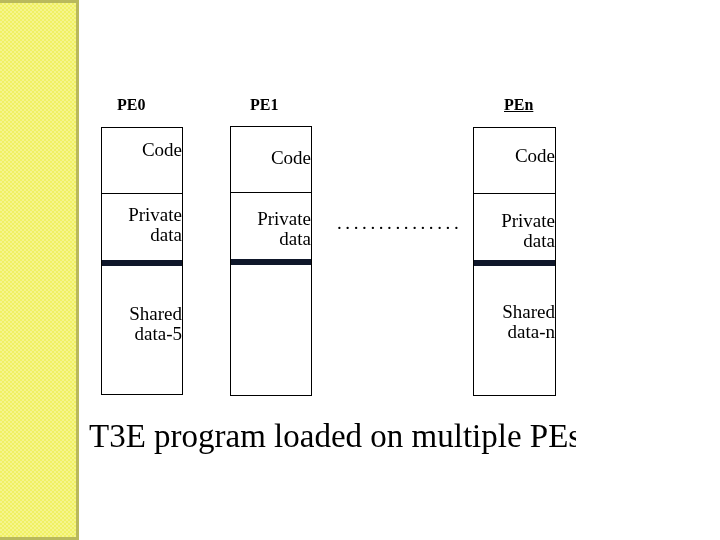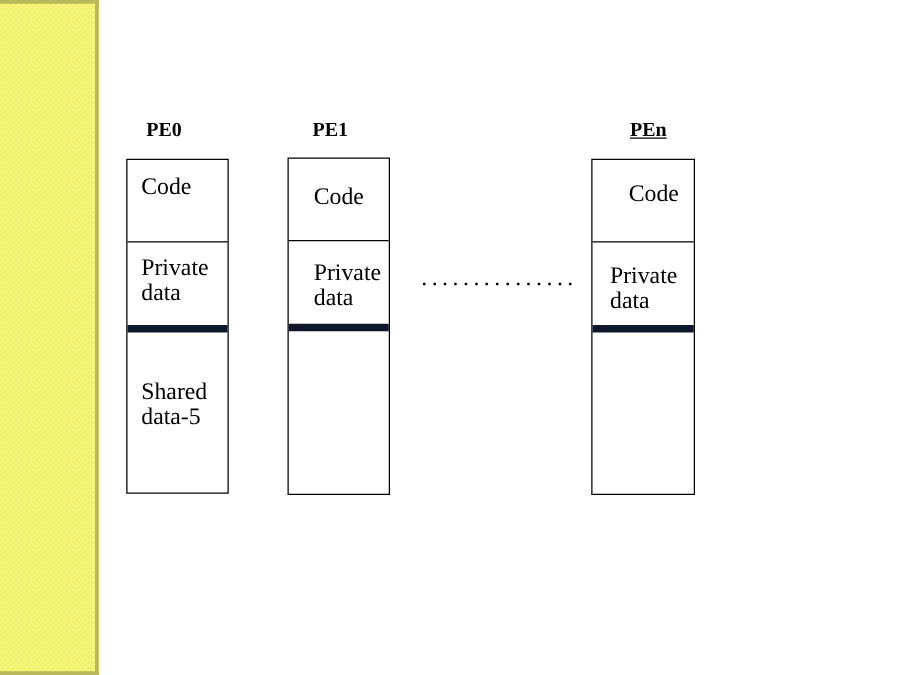--- a/index.html
+++ b/index.html
@@ -48,20 +48,21 @@
   
   .pe-box {
     position: absolute;
     width: 82px;
     height: 268px;
     border: 1px solid #000000;
     box-sizing: border-box;
     display: flex;
     flex-direction: column;
     background: #ffffff;
+    text-align: right;
   }
   .b0 { left: 101px; top: 127px; }
   .b1 { left: 230px; top: 126px; height: 270px; }
   .b2 { left: 473px; top: 127px; width: 83px; height: 269px; }
   .cell {
     box-sizing: border-box;
     font-size: 19px;
     line-height: 20px;
   }
   .cell.code    { height: 66px; border-bottom: 1px solid #000000; }
@@ -118,18 +119,20 @@
   </div>
 
   <div class="pe-box b1 c1">
     <div class="cell code">Code</div>
     <div class="cell private">Private data</div>
   </div>
 
   <div class="pe-box b2 c2">
     <div class="cell code">Code</div>
     <div class="cell private">Private data</div>
+    <div class="cell shared">Shared data-n</div>
   </div>
 
   <div class="dots">...............</div>
 
+  <div class="title">T3E program loaded on multiple PEs</div>
 
 </div>
 
 </body></html>

